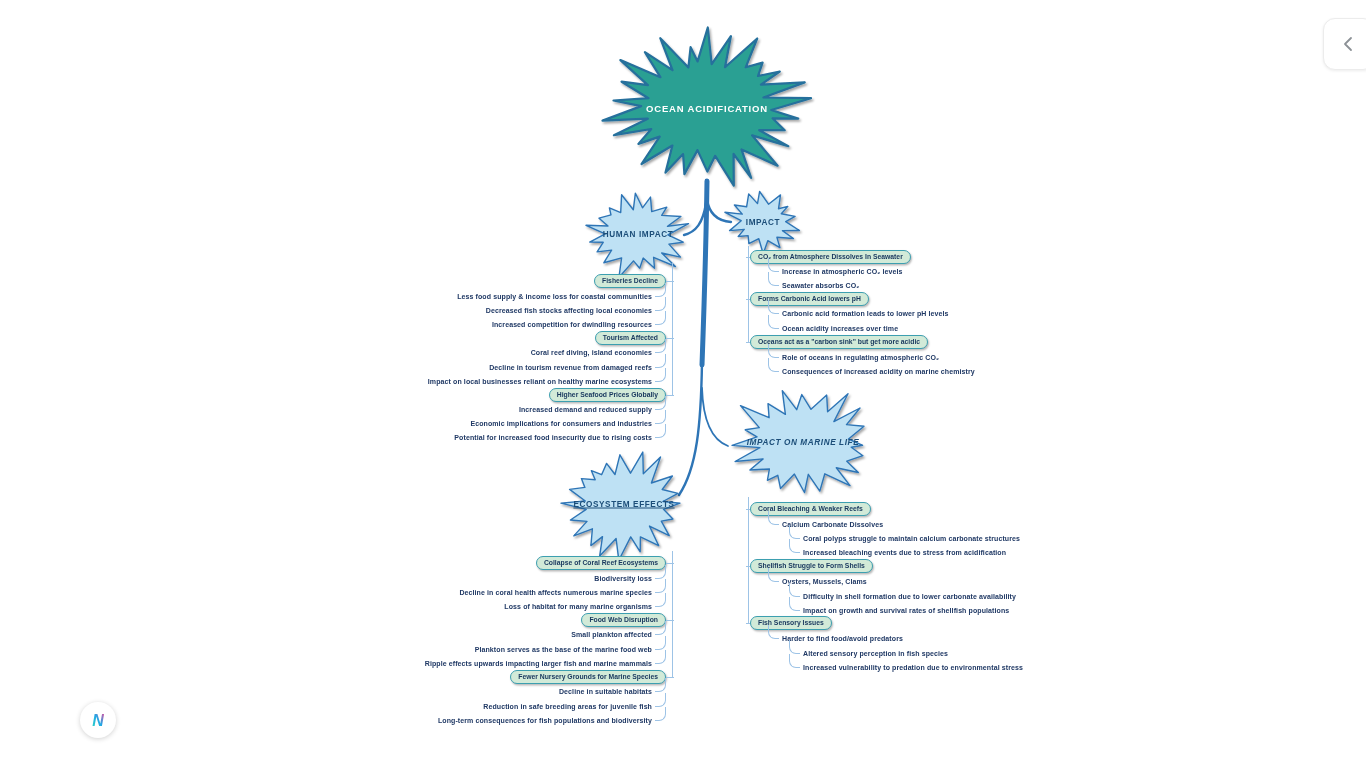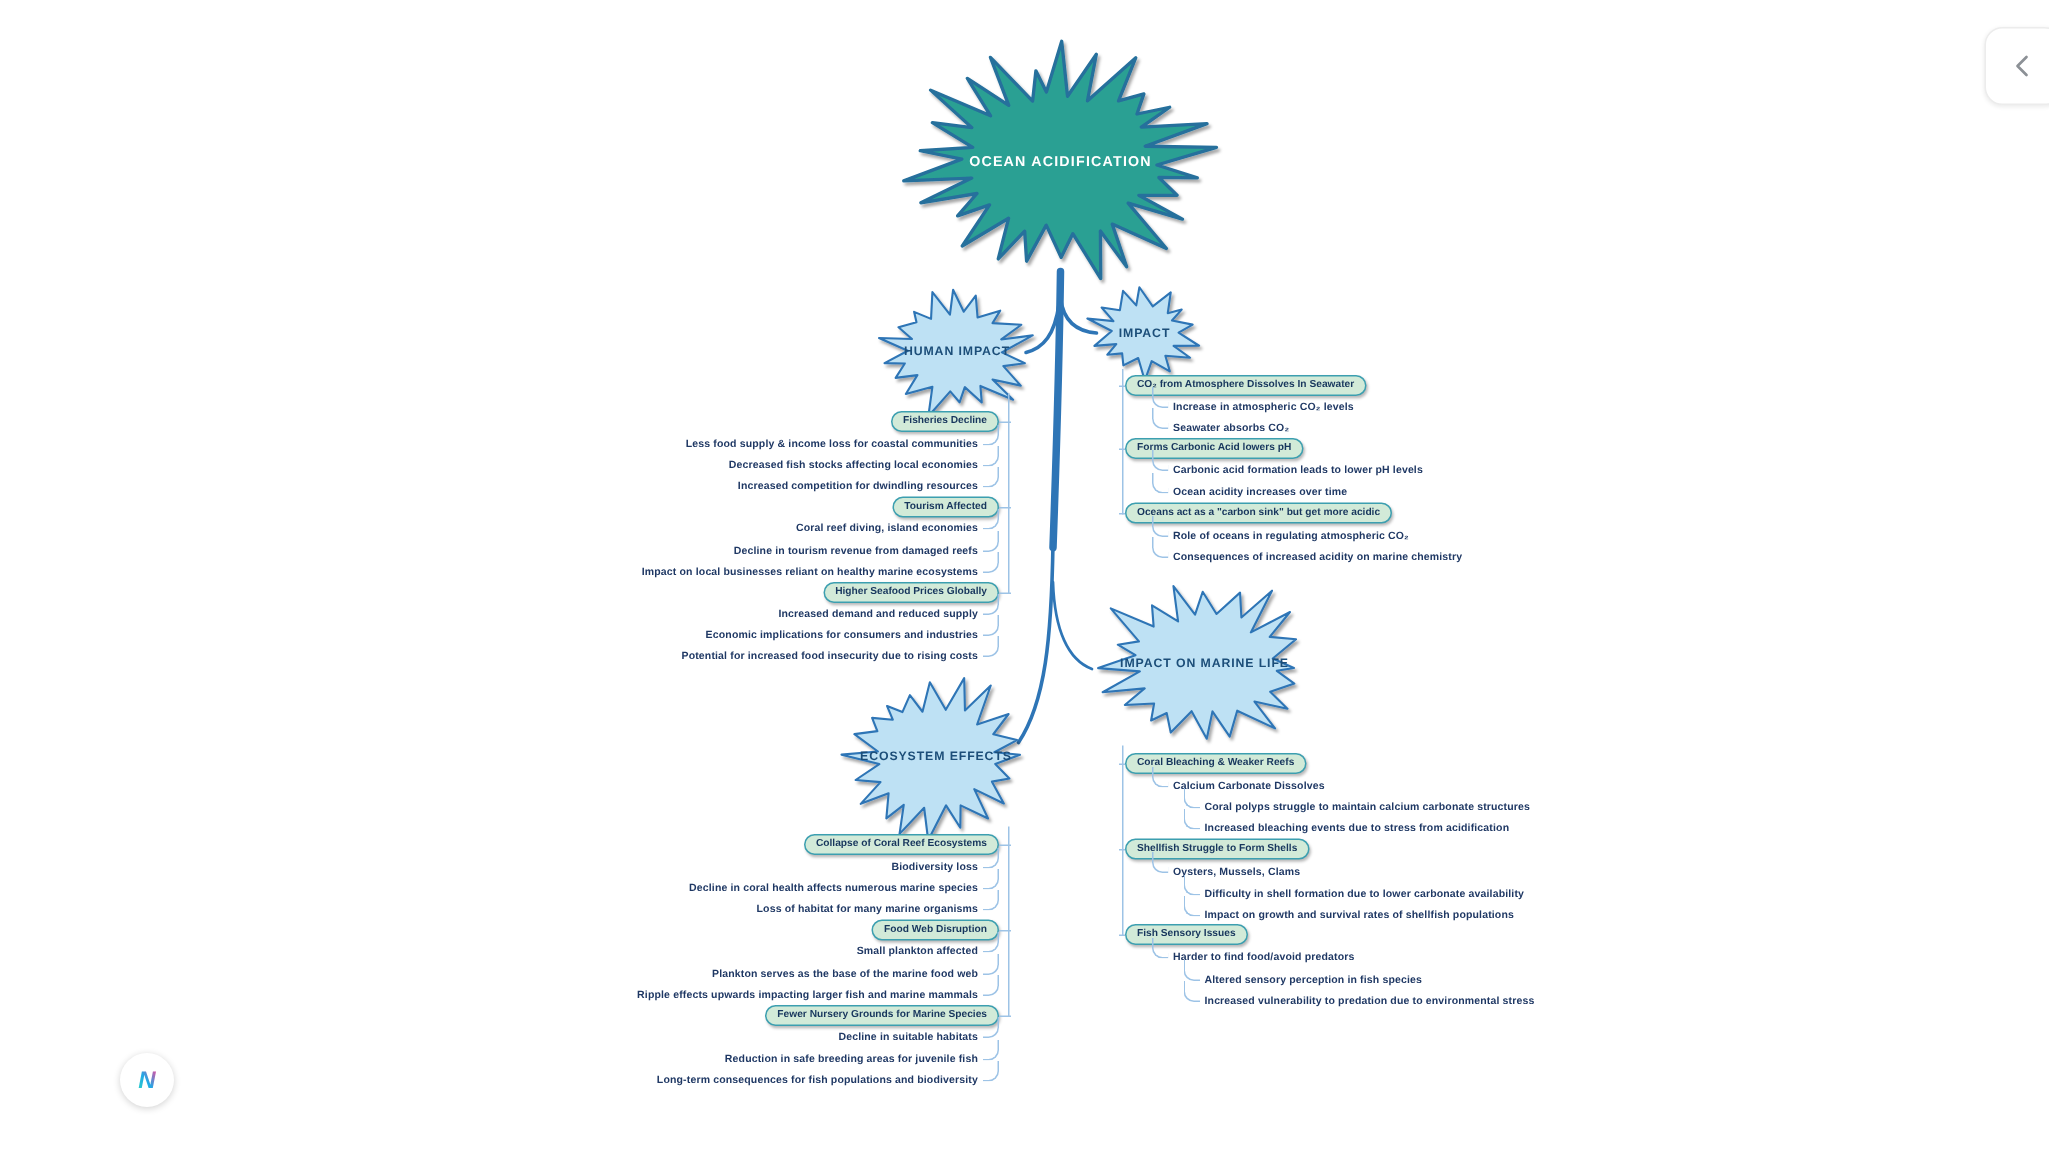--- a/index.html
+++ b/index.html
@@ -57,22 +57,22 @@
         <polygon points="609.4,193.2 616.5,207.8 624.5,197.1 625.7,211.6 640.8,207.1 635.7,215.4 654.9,216.5 641.5,226.3 662.5,223.6 641.9,234.9 657.2,242.2 642.9,244.1 654.5,257.1 635.7,253.0 649.4,266.5 627.6,257.3 628.5,268.3 617.2,258.1 613.7,268.2 607.5,260.9 592.9,277.5 595.6,257.9 577.9,262.7 585.6,250.1 571.1,251.9 577.2,242.3 563.7,242.1 579.2,233.8 560.0,225.3 582.0,226.0 573.0,218.2 585.0,214.8 583.4,207.9 594.7,212.6 595.6,194.7 607.3,209.8" fill="#BEE1F4" stroke="#2E75B6" stroke-width="1.4" stroke-linejoin="round"></polygon>
         <polygon points="733.6,191.5 742.5,204.2 754.5,194.9 752.5,208.8 761.8,206.4 755.3,213.7 769.1,216.4 759.7,221.7 773.4,230.5 756.4,230.6 767.4,238.5 750.9,237.2 753.9,247.6 741.8,240.7 737.2,253.7 732.8,238.7 722.9,243.6 722.1,235.6 712.2,236.5 718.2,229.4 703.6,230.6 715.2,220.7 698.9,212.3 716.3,214.1 708.4,205.0 720.6,206.8 722.7,193.9 731.5,203.6" fill="#BEE1F4" stroke="#2E75B6" stroke-width="1.4" stroke-linejoin="round"></polygon>
         <polygon points="593.9,454.8 604.5,473.2 616.8,452.1 617.3,473.7 634.5,457.0 625.4,483.0 646.4,476.0 636.2,489.5 652.0,493.4 636.9,501.5 654.0,503.2 637.5,509.3 646.9,519.0 635.3,521.1 643.2,535.7 623.5,526.1 632.7,545.7 614.4,536.9 614.2,551.8 604.7,536.9 592.8,560.2 590.1,538.5 573.7,555.9 576.5,536.6 564.9,545.6 566.4,528.8 547.8,535.9 561.0,521.4 544.4,520.0 560.2,509.4 535.0,503.1 559.3,501.0 543.6,489.4 558.9,487.4 555.4,478.6 569.2,479.8 565.4,470.7 575.6,474.7 580.6,463.4 589.0,474.5" fill="#BEE1F4" stroke="#2E75B6" stroke-width="1.4" stroke-linejoin="round"></polygon>
         <polygon points="775.8,394.5 785.0,409.3 800.7,395.1 801.6,411.7 822.0,393.8 807.9,421.6 834.0,408.0 820.5,424.6 838.0,426.2 822.5,439.0 836.6,445.3 825.2,447.2 836.9,455.7 820.8,461.2 832.3,472.5 810.3,467.7 824.0,485.6 798.8,473.8 793.8,491.1 782.3,474.3 778.5,492.5 768.4,474.1 754.5,488.4 751.8,475.3 741.4,480.3 743.4,469.0 723.9,470.0 737.1,458.9 709.1,461.5 733.9,447.6 706.1,445.4 731.0,436.8 719.2,429.8 733.3,427.6 714.5,405.6 743.1,417.7 742.0,403.6 759.4,414.3 756.3,390.7 770.7,409.7" fill="#BEE1F4" stroke="#2E75B6" stroke-width="1.4" stroke-linejoin="round"></polygon>
       </g>
   </svg>
 
   <div class="burst-title root-title" style="left:681px;top:108px;">OCEAN ACIDIFICATION</div>
   <div class="burst-title" style="left:612px;top:234px;">HUMAN IMPACT</div>
   <div class="burst-title" style="left:737px;top:222px;">IMPACT</div>
-  <div class="burst-title" style="left:598px;top:504px;">ECOSYSTEM EFFECTS</div>
-  <div class="burst-title" style="left:777px;top:442px;">IMPACT ON MARINE LIFE</div>
+  <div class="burst-title" style="left:598px;top:504px;text-decoration:underline;">ECOSYSTEM EFFECTS</div>
+  <div class="burst-title" style="left:777px;top:442px;font-style:italic;">IMPACT ON MARINE LIFE</div>
 
   <div class="spine" style="left:646px;top:262px;height:134px;"></div>
   <div class="spine" style="left:722px;top:246px;height:97px;"></div>
   <div class="spine" style="left:646px;top:551px;height:127px;"></div>
   <div class="spine" style="left:722px;top:497px;height:127px;"></div>
 
   <div class="row-l pill-row-l" style="right:726px;top:274px;">
     <span class="pill">Fisheries Decline</span>
     </div>
   <div class="row-l" style="right:726px;top:289px;">

